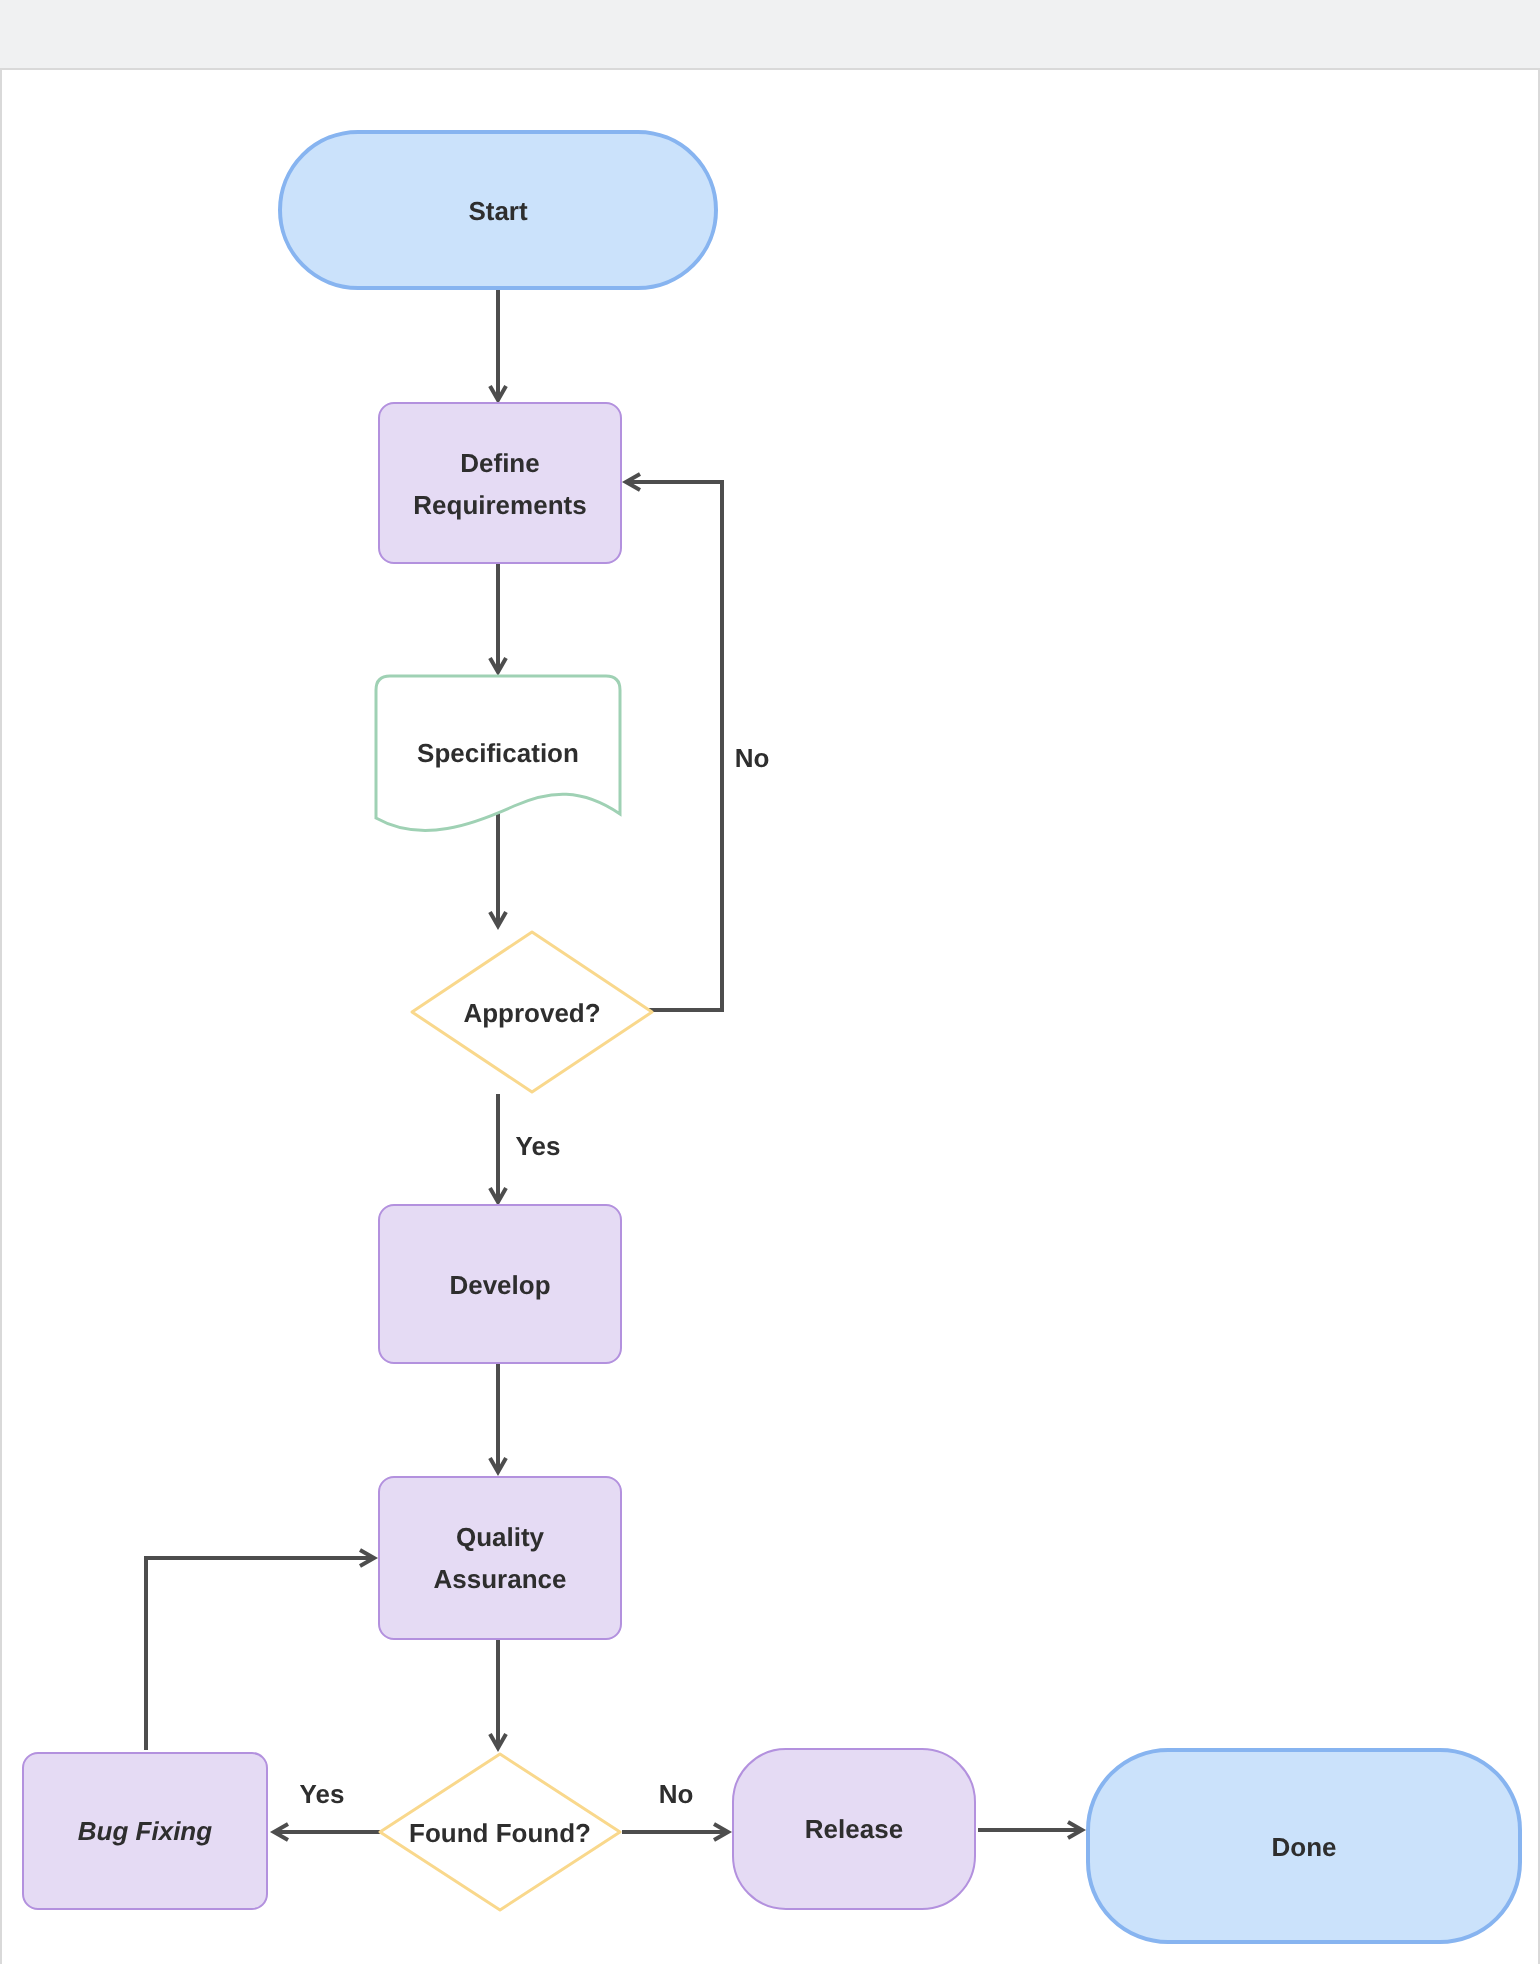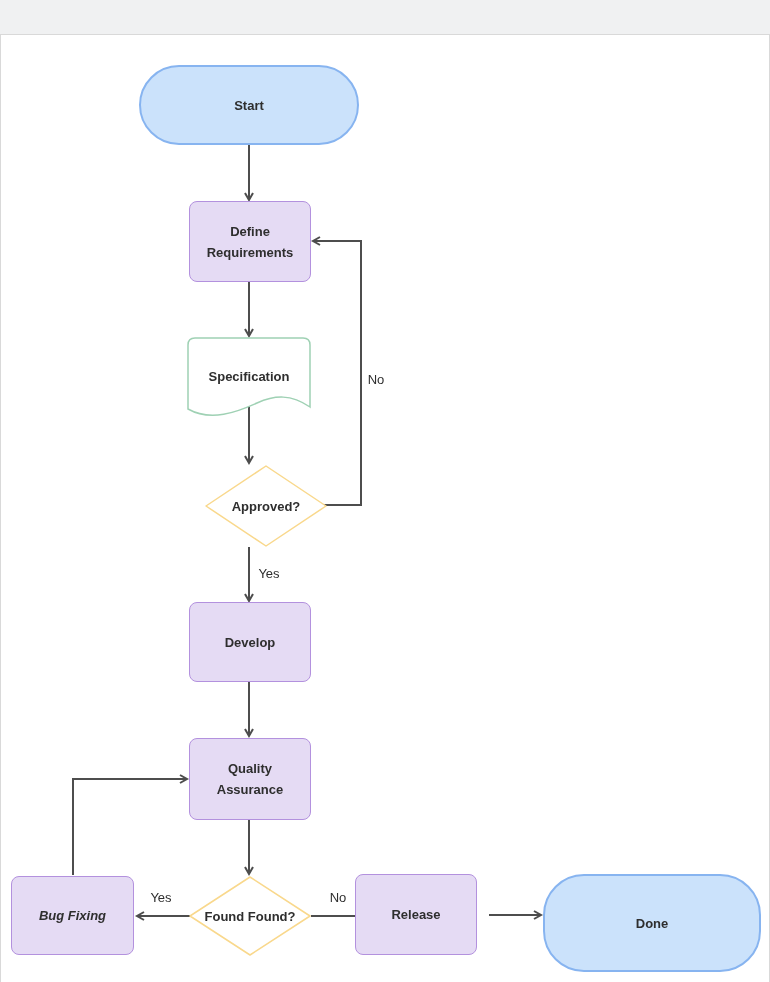--- a/index.html
+++ b/index.html
@@ -60,21 +60,21 @@
   }
   .decision-poly {
     fill: var(--decision-fill, #ffffff);
     stroke: var(--decision-stroke, #f9d88c);
     stroke-width: 1.5;
     stroke-linejoin: round;
   }
   .edge-label {
     position: absolute;
     transform: translate(-50%, -50%);
-    font-weight: 400; font-size: 13px;
+    font-weight: 700; font-size: 13px;
     color: var(--text, #2e2e2e);
     background: var(--canvas-bg, #ffffff);
     padding: 0 2px;
   }
 </style>
 </head>
 <body>
 
 <div class="canvas">
 
@@ -136,21 +136,21 @@
     <span>Bug Fixing</span>
   </div>
 
   <div class="shape" style="left:187px; top:840px; width:124px; height:82px;">
     <svg width="124" height="82" viewBox="0 0 124 82">
       <polygon class="decision-poly" points="62,2 122,41 62,80 2,41"></polygon>
     </svg>
     <span class="nlabel">Found Found?</span>
   </div>
 
-  <div class="node process" style="left:354px; top:839px; width:122px; height:81px;">
+  <div class="node process" style="left:365px; top:839px; width:122px; height:81px;border-radius:27px;">
     <span>Release</span>
   </div>
 
   <div class="node stadium" style="left:542px; top:839px; width:218px; height:98px;">
     <span>Done</span>
   </div>
 
   <div class="edge-label" style="left:375px; top:344px;">No</div>
   <div class="edge-label" style="left:268px; top:538px;">Yes</div>
   <div class="edge-label" style="left:160px; top:862px;">Yes</div>

